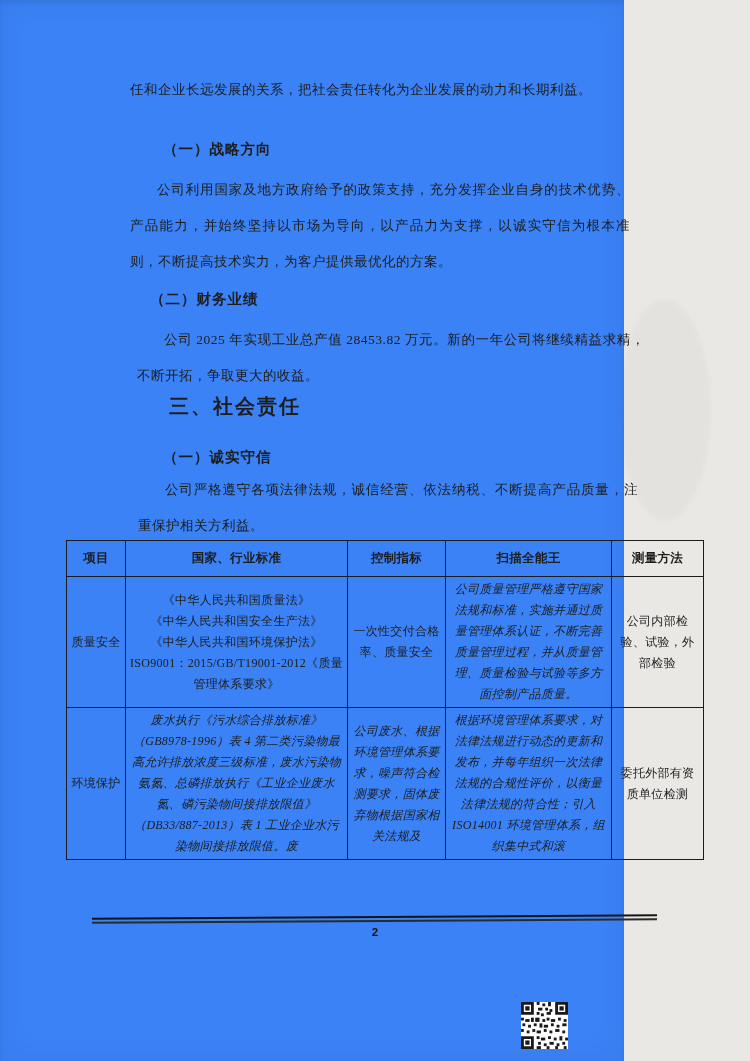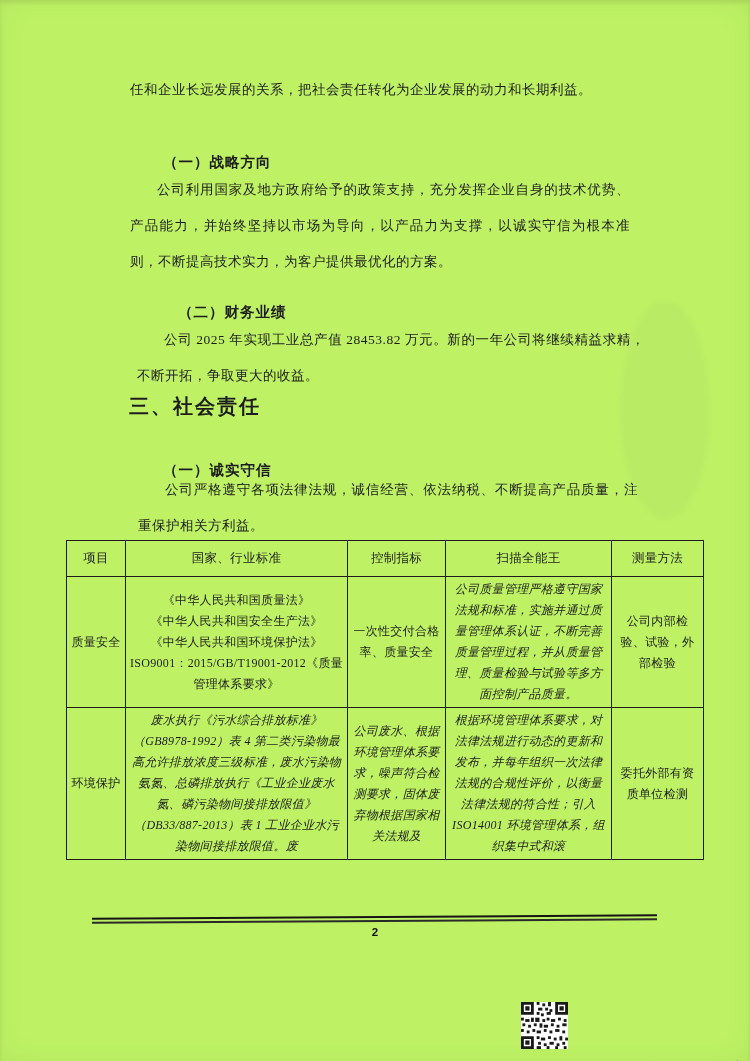--- a/index.html
+++ b/index.html
@@ -5,54 +5,54 @@
   * { margin:0; padding:0; box-sizing:border-box; }
   html,body { width:750px; height:1061px; }
   body {
     position:relative;
     background:#e9e8e4;
     font-family:"Liberation Serif","DejaVu Serif",serif;
     color:#1d1d1d;
     overflow:hidden;
   }
   .sheet {
-    position:absolute; left:0; top:0; width:750px; height:1061px;
-    background:#bef264;
+    position:absolute; left:0; top:0; width:624px; height:1061px;
+    background:#3b82f6;
     box-shadow: inset 0 0 30px rgba(0,0,0,0.05), inset 0 3px 4px rgba(0,0,0,0.08);
   }
   .txt { position:absolute; font-size:13.5px; line-height:36px; letter-spacing:0.5px; }
   .para { width:500px; text-align:justify; }
   .indent { text-indent:2em; }
   .subhead {
     position:absolute;
     font-family:"Liberation Sans","DejaVu Sans",sans-serif;
-    font-weight:bold; font-size:14.5px; letter-spacing:1px;margin-top:13px;
+    font-weight:bold; font-size:14.5px; letter-spacing:1px;
   }
   .bighead {
     position:absolute;
     font-family:"Liberation Sans","DejaVu Sans",sans-serif;
-    font-weight:bold; font-size:20px; letter-spacing:2px;
+    font-weight:bold; font-size:20px; letter-spacing:2px;margin-left:40px;
   }
   table.grid {
     position:absolute; left:66px; top:540px;
     width:637px; border-collapse:collapse; table-layout:fixed;
     font-size:12px;
   }
   table.grid th, table.grid td {
     border:1.6px solid #1c1c1c;
     padding:2px 4px;
     vertical-align:middle;
     text-align:center;
     line-height:21px;
     letter-spacing:0.3px;
     overflow:hidden;
   }
   table.grid th {
     font-family:"Liberation Sans","DejaVu Sans",sans-serif;
-    font-weight:normal; font-size:12.5px; height:36px;
+    font-weight:bold; font-size:12.5px; height:36px;
   }
   td.pre { white-space:pre-line; }
   td.just { text-align:justify; text-align-last:center;font-style:italic; }
   .r1 td { height:110px; }
   .r2 td { height:103px; }
   .r3 td { height:124px; }
   .footer-rule {
     position:absolute; left:92px; top:916px; width:565px; height:6px;
     border-top:2.5px solid #151515; border-bottom:2px solid #2a2a2a;
     transform:rotate(-0.35deg);
@@ -77,21 +77,21 @@
 <div class="sheet">
 
   <div class="smudge" style="left:620px;top:300px;width:90px;height:220px;"></div>
 
   <div class="txt" style="left:130px; top:72px; width:505px;">任和企业长远发展的关系，把社会责任转化为企业发展的动力和长期利益。</div>
 
   <div class="subhead" style="left:163px; top:140px;">（一）战略方向</div>
 
   <div class="txt para indent" style="left:130px; top:172px;">公司利用国家及地方政府给予的政策支持，充分发挥企业自身的技术优势、产品能力，并始终坚持以市场为导向，以产品力为支撑，以诚实守信为根本准则，不断提高技术实力，为客户提供最优化的方案。</div>
 
-  <div class="subhead" style="left:178px; top:290px;">（二）财务业绩</div>
+  <div class="subhead" style="left:150px; top:290px;">（二）财务业绩</div>
 
   <div class="txt para indent" style="left:137px; top:322px; width:508px;">公司 2025 年实现工业总产值 28453.82 万元。新的一年公司将继续精益求精，不断开拓，争取更大的收益。</div>
 
   <div class="bighead" style="left:129px; top:393px;">三、社会责任</div>
 
   <div class="subhead" style="left:163px; top:448px;">（一）诚实守信</div>
 
   <div class="txt para indent" style="left:138px; top:472px;">公司严格遵守各项法律法规，诚信经营、依法纳税、不断提高产品质量，注重保护相关方利益。</div>
 
   <table class="grid">
@@ -116,21 +116,21 @@
         <td>质量安全</td>
         <td class="pre">《中华人民共和国质量法》
 《中华人民共和国安全生产法》
 《中华人民共和国环境保护法》ISO9001：2015/GB/T19001-2012《质量管理体系要求》</td>
         <td>一次性交付合格率、质量安全</td>
         <td class="just">公司质量管理严格遵守国家法规和标准，实施并通过质量管理体系认证，不断完善质量管理过程，并从质量管理、质量检验与试验等多方面控制产品质量。</td>
         <td>公司内部检验、试验，外部检验</td>
       </tr>
       <tr class="r3">
         <td>环境保护</td>
-        <td class="just">废水执行《污水综合排放标准》（GB8978-1992）表 4 第二类污染物最高允许排放浓度三级标准，废水污染物氨氮、总磷排放执行《工业企业废水氮、磷污染物间接排放限值》（DB33/887-2013）表 1 工业企业水污染物间接排放限值。废</td>
+        <td class="just">废水执行《污水综合排放标准》（GB8978-1996）表 4 第二类污染物最高允许排放浓度三级标准，废水污染物氨氮、总磷排放执行《工业企业废水氮、磷污染物间接排放限值》（DB33/887-2013）表 1 工业企业水污染物间接排放限值。废</td>
         <td class="just">公司废水、根据环境管理体系要求，噪声符合检测要求，固体废弃物根据国家相关法规及</td>
         <td class="just">根据环境管理体系要求，对法律法规进行动态的更新和发布，并每年组织一次法律法规的合规性评价，以衡量法律法规的符合性；引入 ISO14001 环境管理体系，组织集中式和滚</td>
         <td>委托外部有资质单位检测</td>
       </tr>
     </tbody>
   </table>
 
   <div class="footer-rule"></div>
 
   <div class="page-num">2</div>

